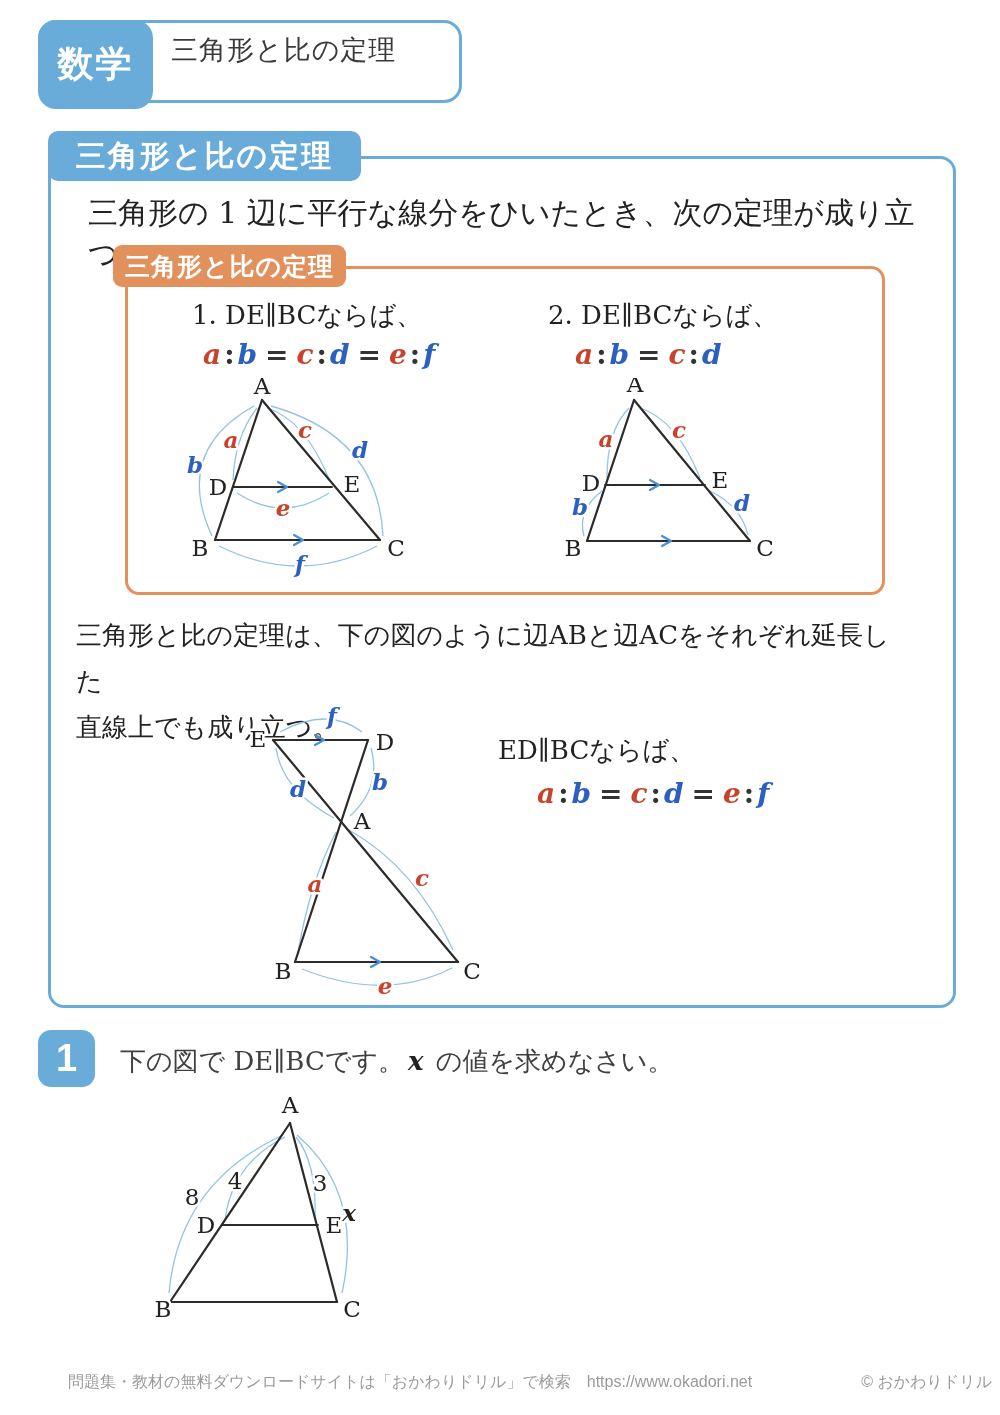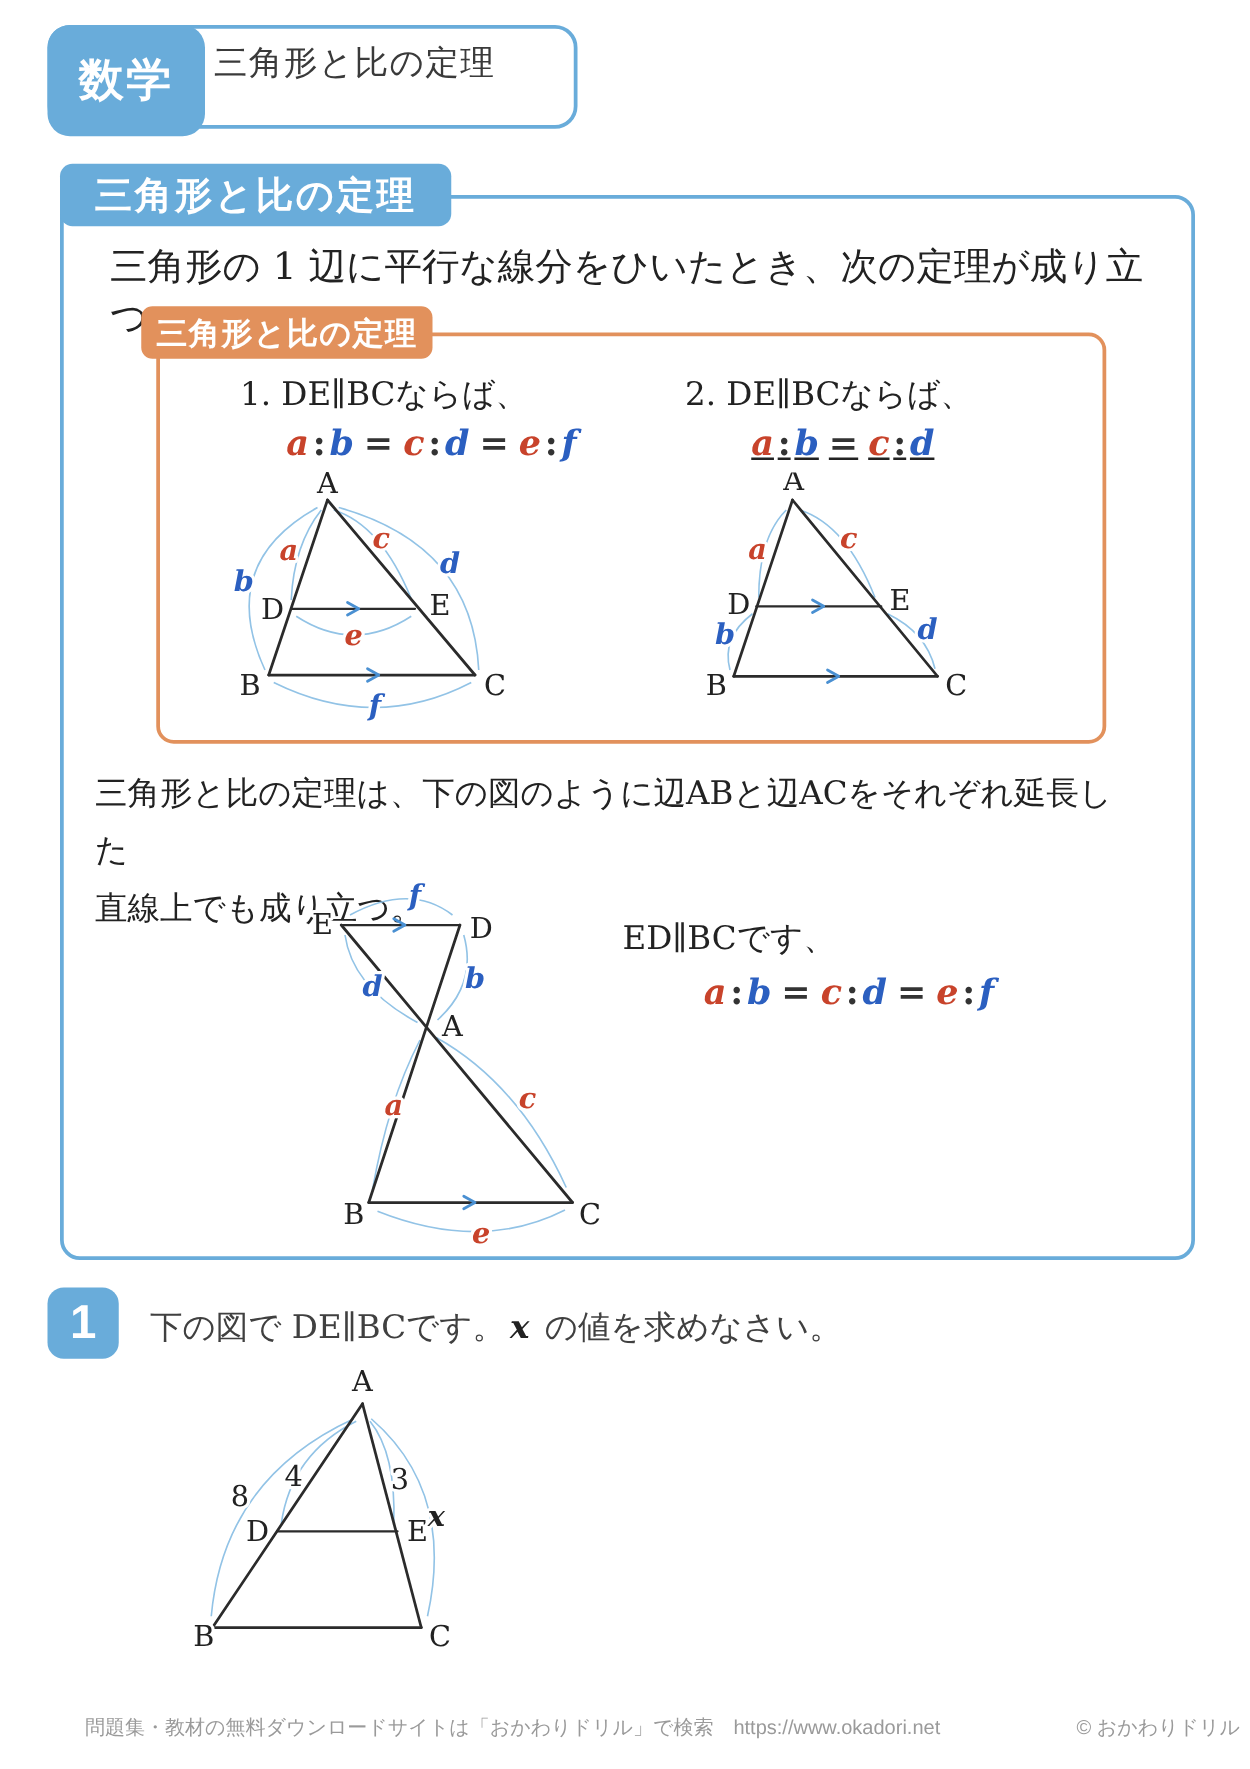--- a/index.html
+++ b/index.html
@@ -10,21 +10,21 @@
     overflow:hidden;
   }
   .abs { position:absolute; }
 
   
   .header-box {
     left:38px; top:20px; width:424px; height:83px;
     border:3px solid #69acda; border-radius:18px; background:#fff;
   }
   .subject-badge {
-    left:-3px; top:-3px; width:126px; height:89px;
+    left:-3px; top:-3px; width:115px; height:89px;
     background:#69acda; border-radius:18px;
     display:flex; align-items:center; justify-content:center;
     color:#fff; font-family:"Liberation Sans", sans-serif;
     font-size:36px; font-weight:bold; letter-spacing:2px;
   }
   .header-titles { left:130px; top:9px; width:290px;
     font-family:"Liberation Sans", sans-serif; color:#3a3a3a; }
   .header-unit  { font-size:19px; line-height:26px; }
   .header-title { font-size:27px; line-height:36px; letter-spacing:1px; }
 
@@ -51,23 +51,23 @@
     font-size:25px; font-weight:bold; letter-spacing:1px;
   }
   .orange-box {
     left:125px; top:266px; width:760px; height:329px; z-index:2;
     border:3px solid #e2915c; border-radius:14px; background:#fff;
   }
   .case-label { font-size:26px; z-index:3; }
   .case1-label { left:152px; top:298px;margin-left:40px; }
   .case2-label { left:548px; top:298px; }
 
-  .formula { font-size:28px; z-index:3; font-family:"DejaVu Serif", serif;margin-left:26px; }
+  .formula { font-size:28px; z-index:3; font-family:"DejaVu Serif", serif; }
   .formula1 { left:203px; top:338px; }
-  .formula2 { left:575px; top:338px;text-decoration:underline; }
+  .formula2 { left:575px; top:338px; }
   .formula3 { left:537px; top:777px; }
   .tok-r { color:#c8432b; font-weight:bold; font-style:italic; }
   .tok-b { color:#2b5fc0; font-weight:bold; font-style:italic; }
   .tok-c { color:#333; font-weight:bold; margin:0 3px; }
   .tok-k { color:#333; font-weight:bold; margin:0 8px; }
   .tok-t { color:#404040; }
   .tok-xi{ color:#222; font-style:italic; font-weight:bold; margin:0 4px; }
 
   .extension-text { left:76px; top:612px; width:840px; font-size:26px;
     line-height:46px; white-space:pre-line; z-index:2; }
@@ -207,21 +207,21 @@
   <text x="43" y="277">B</text>
   <text x="232" y="277">C</text>
   <text class="sb" x="92" y="22">f</text>
   <text class="sb" x="58" y="95">d</text>
   <text class="sb" x="140" y="88">b</text>
   <text class="sr" x="75" y="190">a</text>
   <text class="sr" x="182" y="184">c</text>
   <text class="sr" x="145" y="292">e</text>
 </svg>
 
-<div class="abs extension-label">ED∥BCです、</div>
+<div class="abs extension-label">ED∥BCならば、</div>
 <div class="abs formula formula3"><span class="tok-r">a</span><span class="tok-c">:</span><span class="tok-b">b</span><span class="tok-k">=</span><span class="tok-r">c</span><span class="tok-c">:</span><span class="tok-b">d</span><span class="tok-k">=</span><span class="tok-r">e</span><span class="tok-c">:</span><span class="tok-b">f</span></div>
 
 <div class="abs problem-badge">
   <span>1</span>
 </div>
 <div class="abs problem-text"><span class="tok-t">下の図で DE∥BCです。</span><span class="tok-xi">x</span><span class="tok-t"> の値を求めなさい。</span></div>
 
 <svg class="abs dgm dgm4" width="283" height="232" viewBox="0 0 283 232">
   <path class="arc" d="M 134 42 Q 30 90 20 200"></path>
   <path class="arc" d="M 136 44 Q 84 70 76 126"></path>

